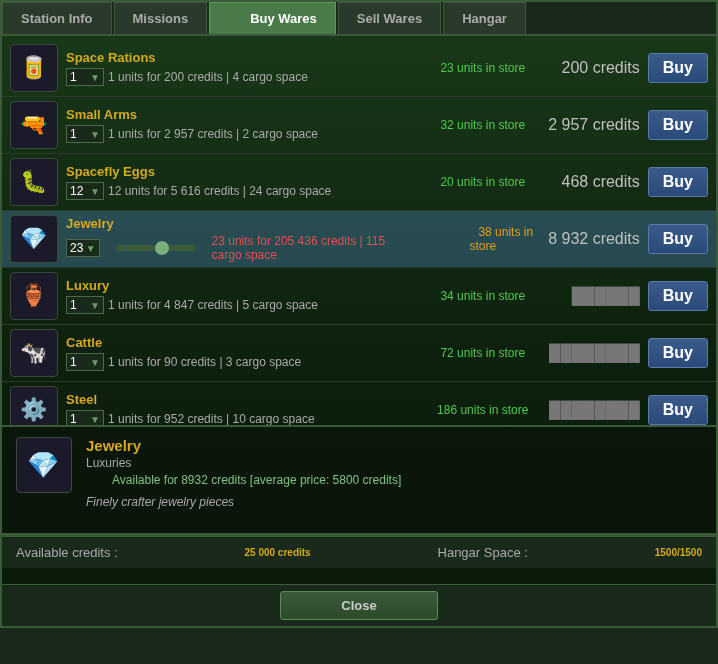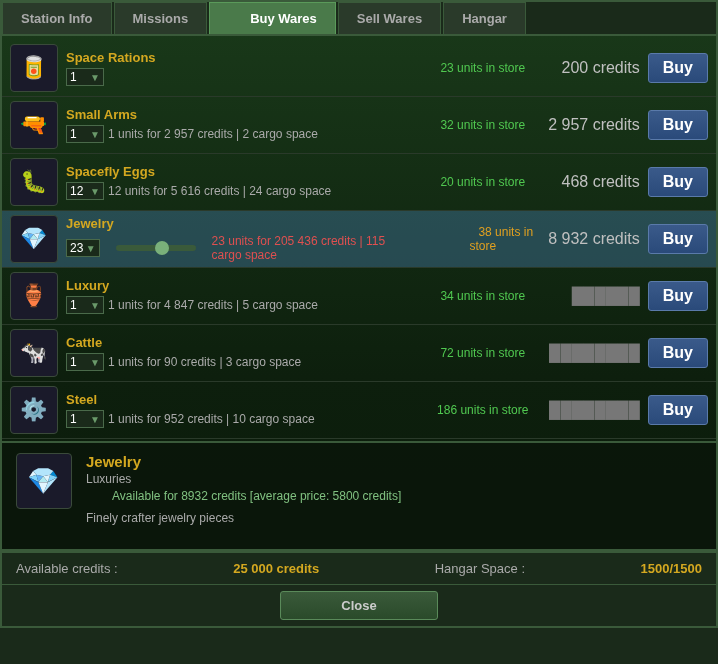--- a/index.html
+++ b/index.html
@@ -192,44 +192,45 @@
       display: flex;
       align-items: center;
       justify-content: center;
       font-size: 26px;
       flex-shrink: 0;
     }
     .info-text { flex: 1; }
     .info-name { color: #d4a820; font-weight: bold; font-size: 15px; }
     .info-category { color: #aaa; font-size: 12px; margin-top: 2px; }
     .info-price { color: #80c080; font-size: 12px; margin-top: 3px; margin-left: 26px; }
-    .info-desc { color: #aaa; font-size: 12px; margin-top: 8px; }
+    .info-desc { color: #aaa; font-size: 12px; margin-top: 8px; font-style: italic; }
 
     
     .status-bar {
       background: #1a2a1a;
       border-top: 2px solid #3a5a3a;
       padding: 8px 14px;
       display: flex;
       justify-content: space-between;
       align-items: center;
       flex-shrink: 0;
       gap: 40px;
     }
     .status-label { color: #aaa; font-size: 13px; }
-    .status-value { color: #d4a820; font-weight: bold; font-size: 13px; }
+    .status-value { color: #d4a820; font-weight: bold; font-size: 10px; }
 
     
     .close-bar {
       background: #1a2a1a;
       border-top: 1px solid #3a5a3a;
       padding: 6px 0;
       display: flex;
       justify-content: center;
       flex-shrink: 0;
+      margin-top: 16px;
     }
     .close-btn {
       background: linear-gradient(180deg, #3a5a3a 0%, #2a4a2a 100%);
       border: 1px solid #5a8a5a;
       color: #ccc;
       padding: 6px 60px;
       cursor: pointer;
       font-size: 13px;
       font-weight: bold;
       border-radius: 3px;
@@ -252,20 +253,21 @@
 
     <div class="item-row">
       <div class="item-icon">🥫</div>
       <div class="item-details">
         <div class="item-name">Space Rations</div>
         <div class="item-qty-row">
           <div class="qty-box">
             <span>1</span>
             <span class="qty-arrow">▼</span>
           </div>
+          <span class="item-info-text">1 units for 200 credits | 4 cargo space</span>
         </div>
       </div>
       <div class="item-store">
         <span class="store-count">23 units in store</span>
       </div>
       <div class="item-price">200 credits</div>
       <button class="buy-btn">Buy</button>
     </div>
 
     <div class="item-row">

